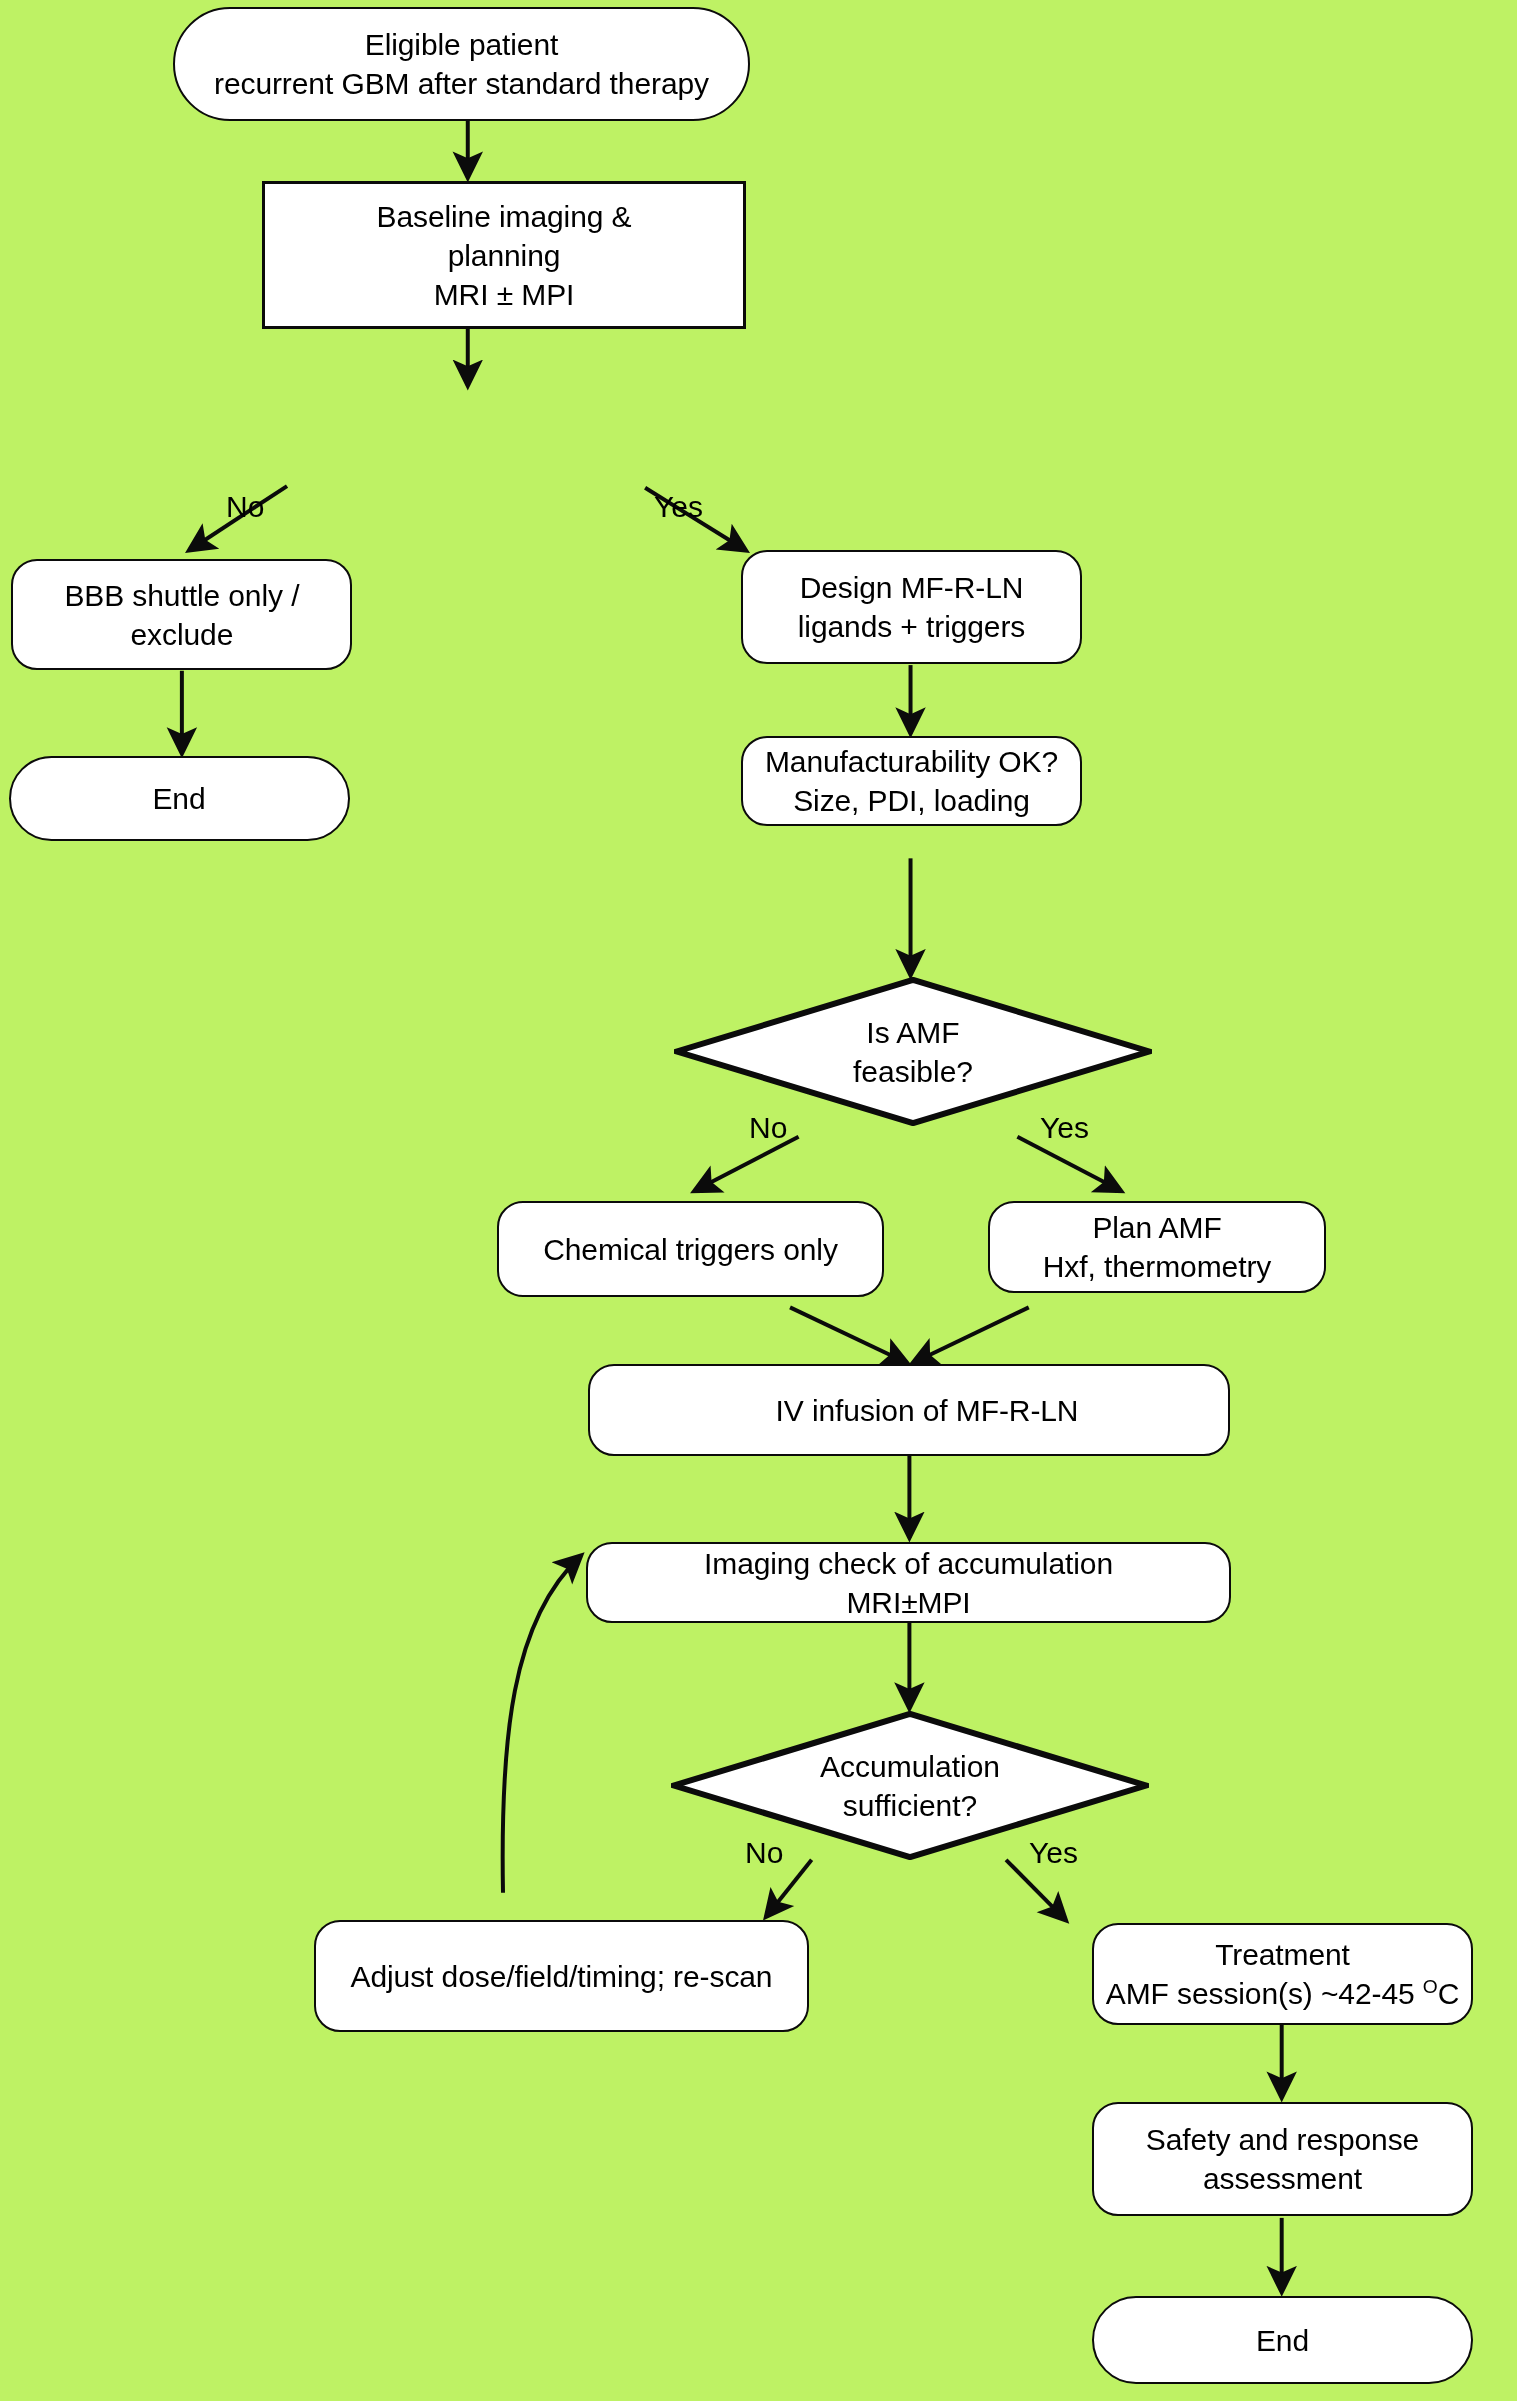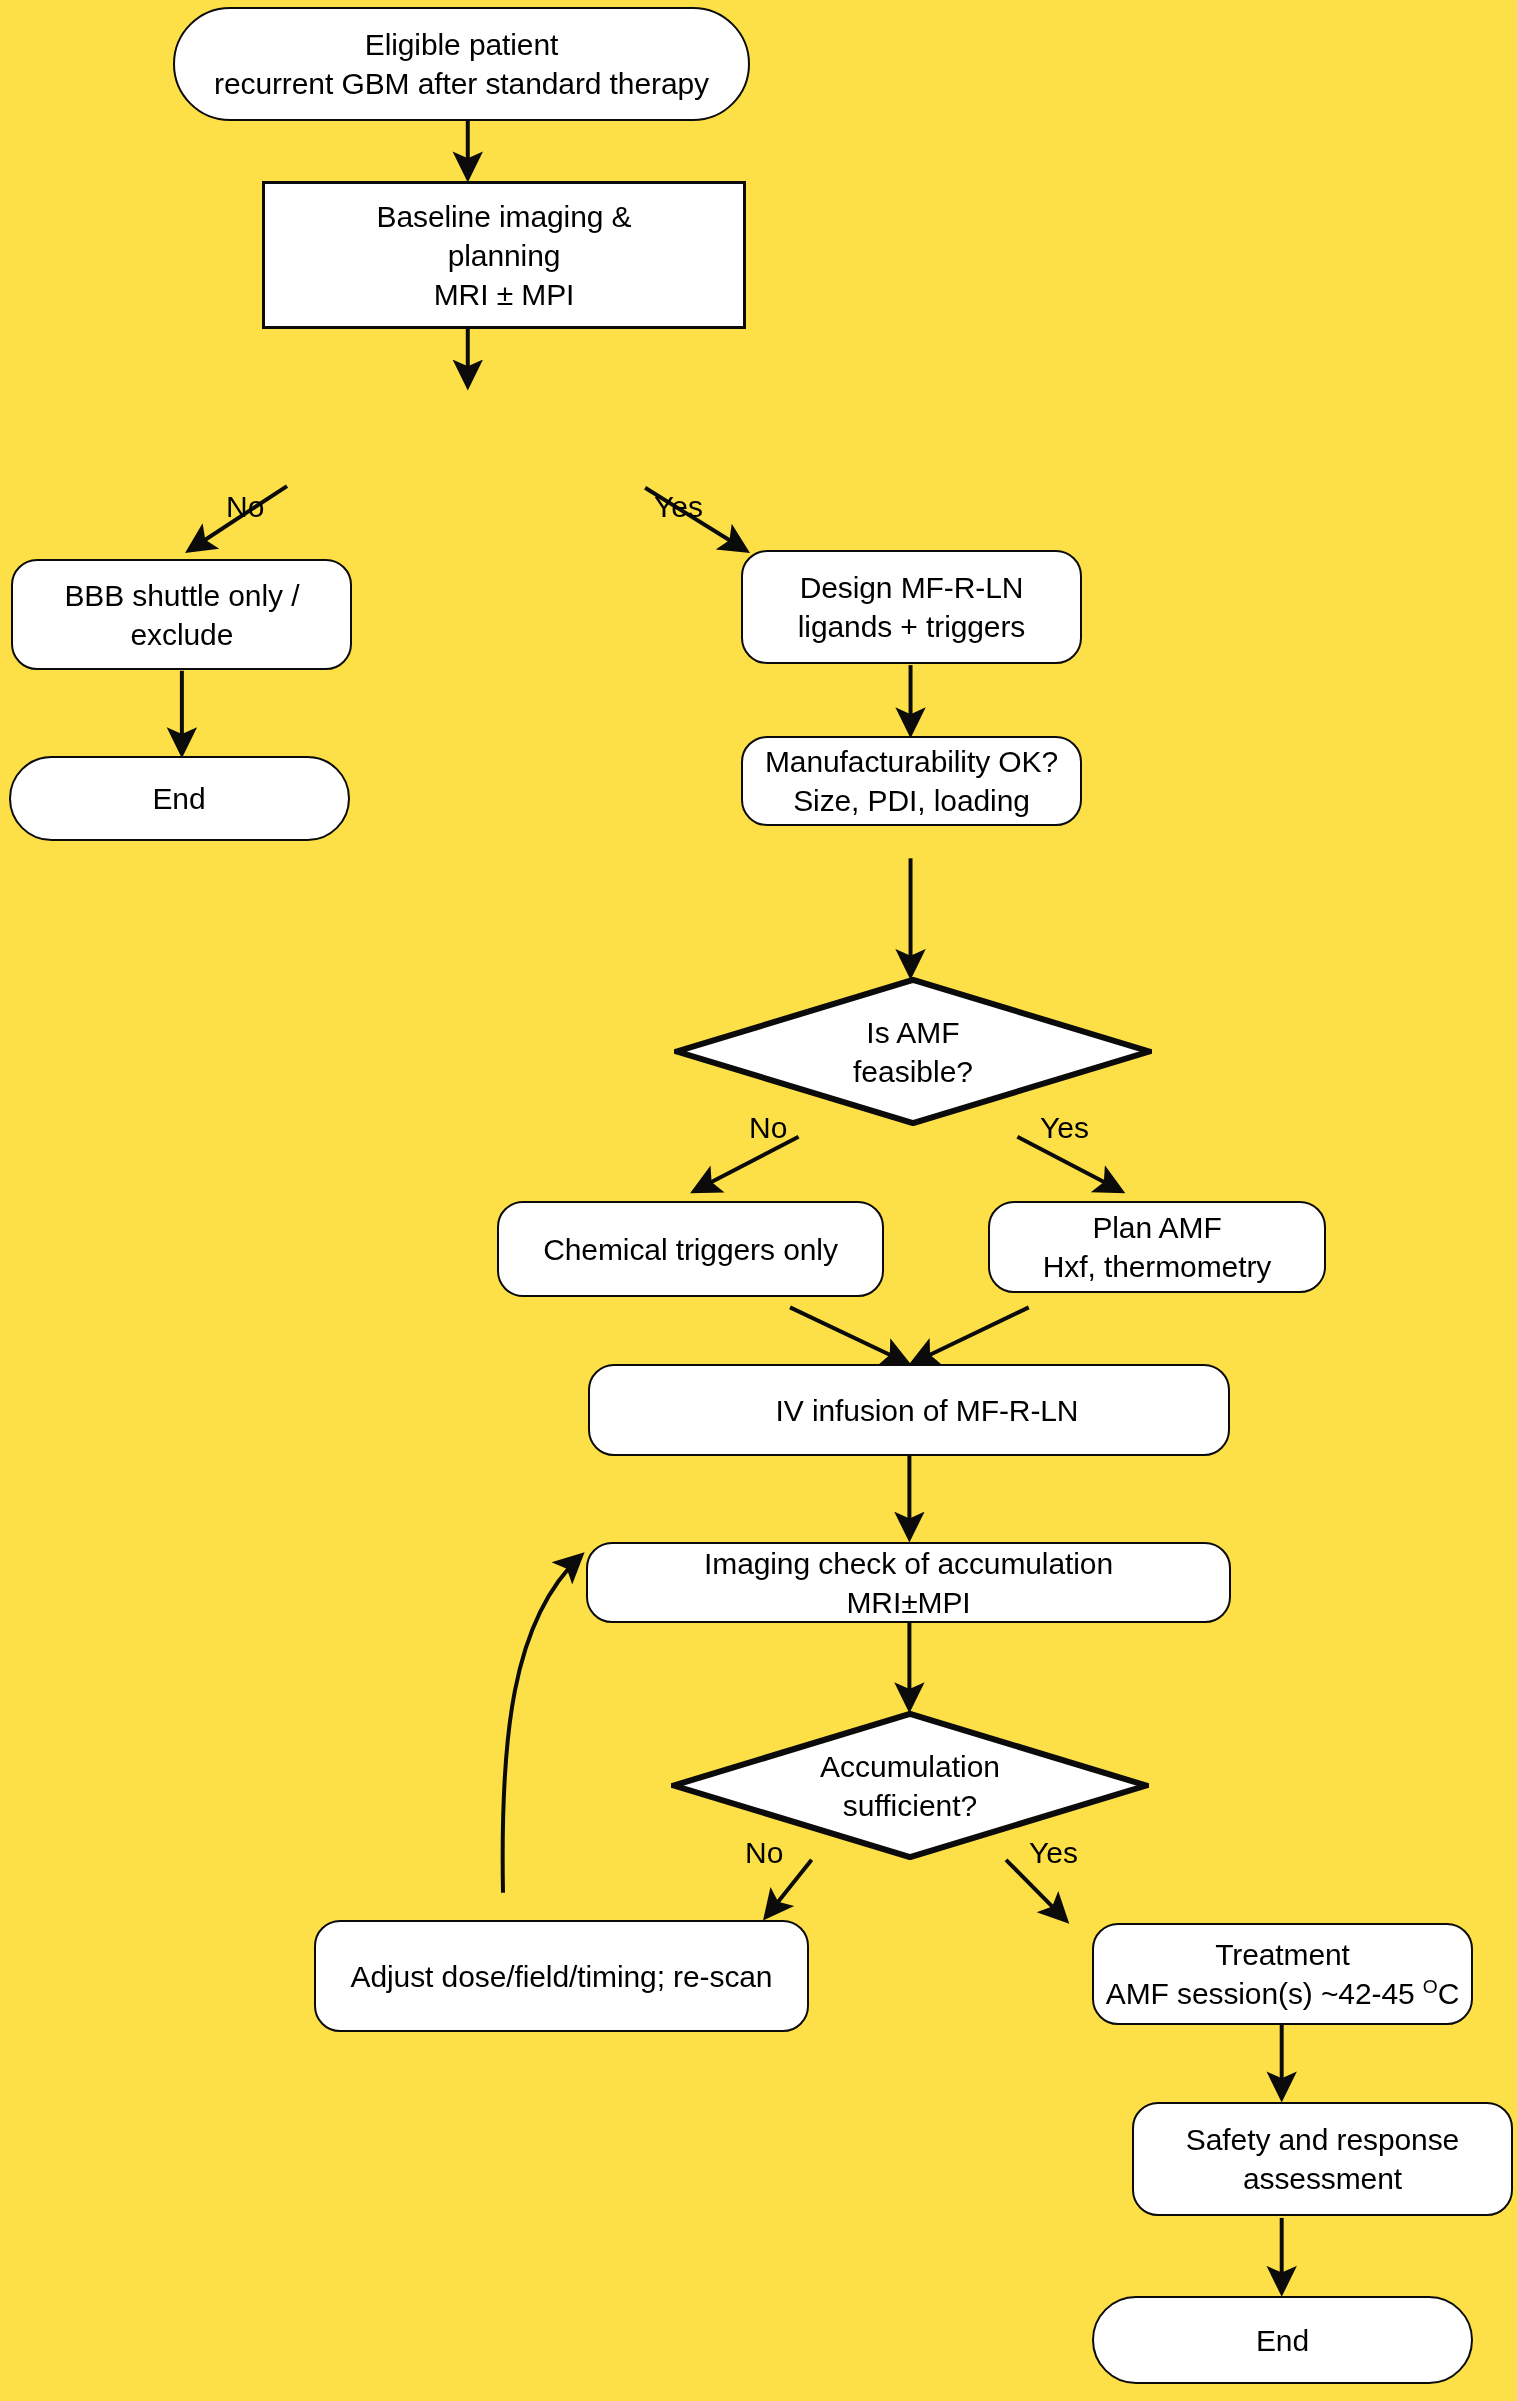--- a/index.html
+++ b/index.html
@@ -8,21 +8,21 @@
     padding: 0;
     background: #ffffff;
   }
   body {
     font-family: "Liberation Sans", sans-serif;
   }
   #chart-root {
     position: relative;
     width: 1517px;
     height: 2401px;
-    background: #fde047;
+    background: #bef264;
     overflow: hidden;
   }
   #edges {
     position: absolute;
     left: 0;
     top: 0;
     width: 1517px;
     height: 2401px;
   }
   .node {
@@ -200,21 +200,21 @@
   </div>
 
   <div class="node round" style="left:290px; top:1920px; width:495px; height:112px;margin-left:24px;">
     <span class="txt">Adjust dose/field/timing; re-scan</span>
   </div>
 
   <div class="node round" style="left:1092px; top:1923px; width:381px; height:102px;">
     <span class="txt"><span>Treatment</span><br><span>AMF session(s) ~42-45 </span><span class="sup">O</span><span>C</span></span>
   </div>
 
-  <div class="node round" style="left:1092px; top:2102px; width:381px; height:114px;margin-left:40px;">
+  <div class="node round" style="left:1092px; top:2102px; width:381px; height:114px;">
     <span class="txt">Safety and response
 assessment</span>
   </div>
 
   <div class="node stadium" style="left:1092px; top:2296px; width:381px; height:88px;">
     <span class="txt">End</span>
   </div>
 
   <div class="edge-label" style="left:226px; top:490px;">No</div>
   <div class="edge-label" style="left:654px; top:490px;">Yes</div>

